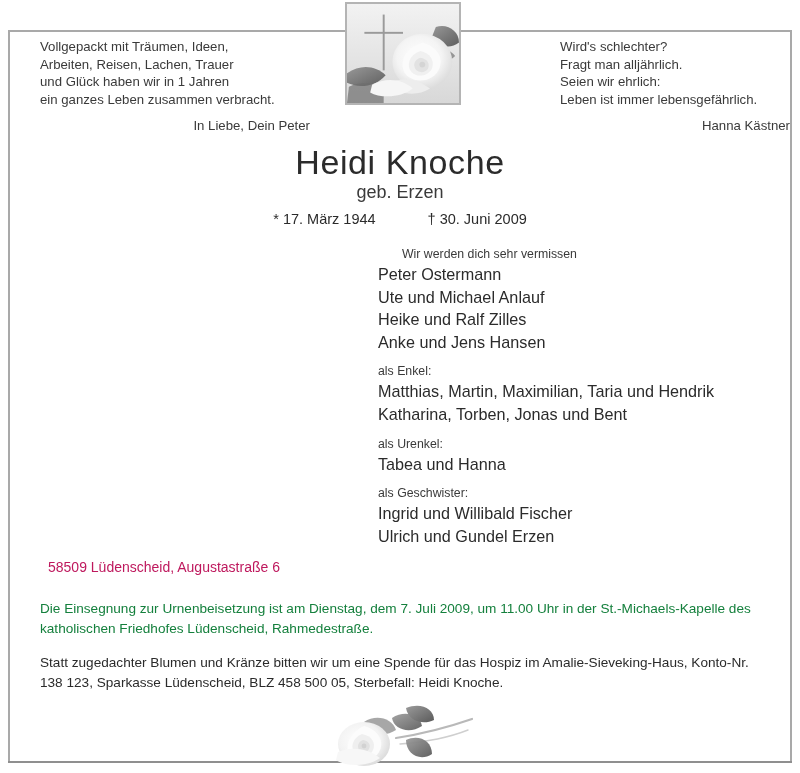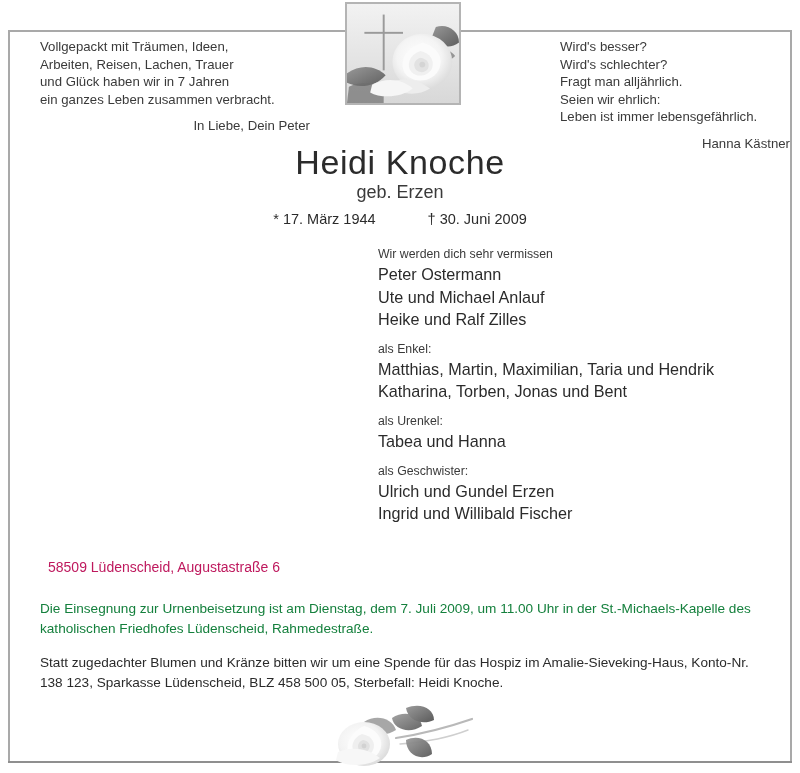--- a/index.html
+++ b/index.html
@@ -126,21 +126,21 @@
     position: absolute;
     left: 378px; top: 246px;
     width: 400px;
   }
   .fam-label {
     font-size: 12.3px;
     line-height: 17px;
     color: #3a3a3a;
     margin-top: 10px;
   }
-  .fam-label.first { margin-top: 0; }
+  .fam-label.first { margin-top: 0; margin-left: 24px; }
   .fam-name {
     font-size: 16.2px;
     line-height: 22.6px;
     color: #2b2b2b;
   }
 
   .address {
     position: absolute;
     left: 48px; top: 558px;
     font-size: 14px;
@@ -219,58 +219,58 @@
       <circle cx="78" cy="63" r="3" fill="#d4d4d4"></circle>
 
       <path d="M50 80 C62 76, 76 80, 86 88 C74 96, 56 94, 48 88 Z" fill="#ededed"></path>
       <path d="M26 84 C40 76, 58 78, 68 88 C56 98, 34 98, 24 92 Z" fill="#f6f6f6"></path>
     </svg>
   </div>
 
   <div class="quote-left">
     <div>Vollgepackt mit Träumen, Ideen,</div>
     <div>Arbeiten, Reisen, Lachen, Trauer</div>
-    <div>und Glück haben wir in 7 Jahren</div>
+    <div>und Glück haben wir in 1 Jahren</div>
     <div>ein ganzes Leben zusammen verbracht.</div>
     <div class="sig">In Liebe, Dein Peter</div>
   </div>
 
   <div class="quote-right">
-    <div>Wird's besser?</div>
     <div>Wird's schlechter?</div>
     <div>Fragt man alljährlich.</div>
     <div>Seien wir ehrlich:</div>
     <div>Leben ist immer lebensgefährlich.</div>
     <div class="sig">Hanna Kästner</div>
   </div>
 
   <div class="name-block">
     <div class="deceased-name">Heidi Knoche</div>
     <div class="nee">geb. Erzen</div>
     <div class="dates">
       <span class="birth">* 17. März 1944</span><span class="death">† 30. Juni 2009</span>
     </div>
   </div>
 
   <div class="family">
     <div class="fam-label first">Wir werden dich sehr vermissen</div>
     <div class="fam-name">Peter Ostermann</div>
     <div class="fam-name">Ute und Michael Anlauf</div>
     <div class="fam-name">Heike und Ralf Zilles</div>
+    <div class="fam-name">Anke und Jens Hansen</div>
 
     <div class="fam-label">als Enkel:</div>
     <div class="fam-name">Matthias, Martin, Maximilian, Taria und Hendrik</div>
     <div class="fam-name">Katharina, Torben, Jonas und Bent</div>
 
     <div class="fam-label">als Urenkel:</div>
     <div class="fam-name">Tabea und Hanna</div>
 
     <div class="fam-label">als Geschwister:</div>
+    <div class="fam-name">Ingrid und Willibald Fischer</div>
     <div class="fam-name">Ulrich und Gundel Erzen</div>
-    <div class="fam-name">Ingrid und Willibald Fischer</div>
   </div>
 
   <div class="address">58509 Lüdenscheid, Augustastraße 6</div>
 
   <div class="service">Die Einsegnung zur Urnenbeisetzung ist am Dienstag, dem 7. Juli 2009, um 11.00 Uhr in der St.-Michaels-Kapelle des katholischen Friedhofes Lüdenscheid, Rahmedestraße.</div>
 
   <div class="donation">Statt zugedachter Blumen und Kränze bitten wir um eine Spende für das Hospiz im Amalie-Sieveking-Haus, Konto-Nr. 138 123, Sparkasse Lüdenscheid, BLZ 458 500 05, Sterbefall: Heidi Knoche.</div>
 
   <div class="rose-bottom">
     <svg viewBox="0 0 160 68">

